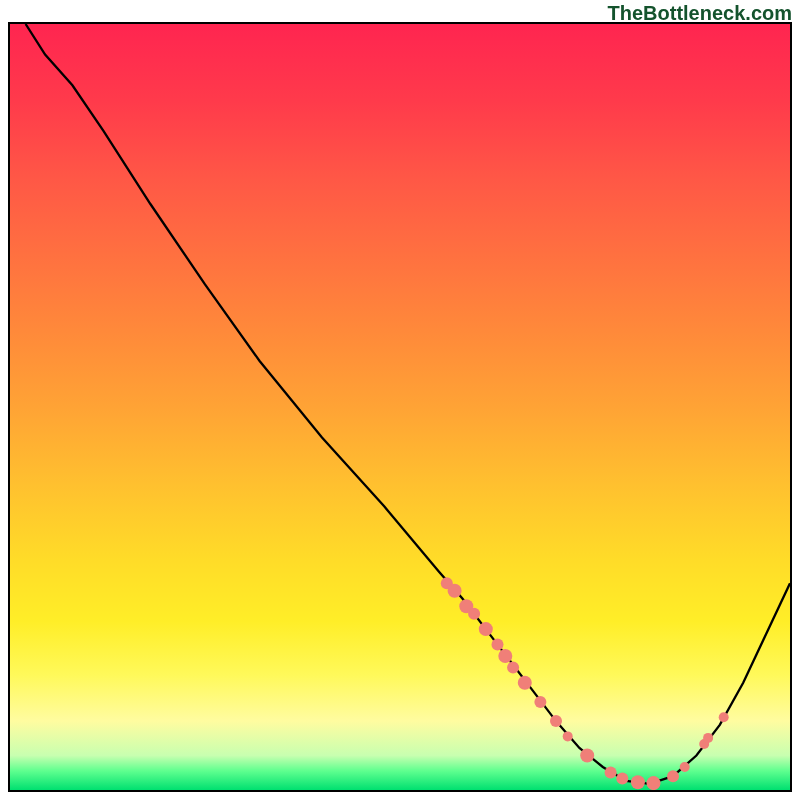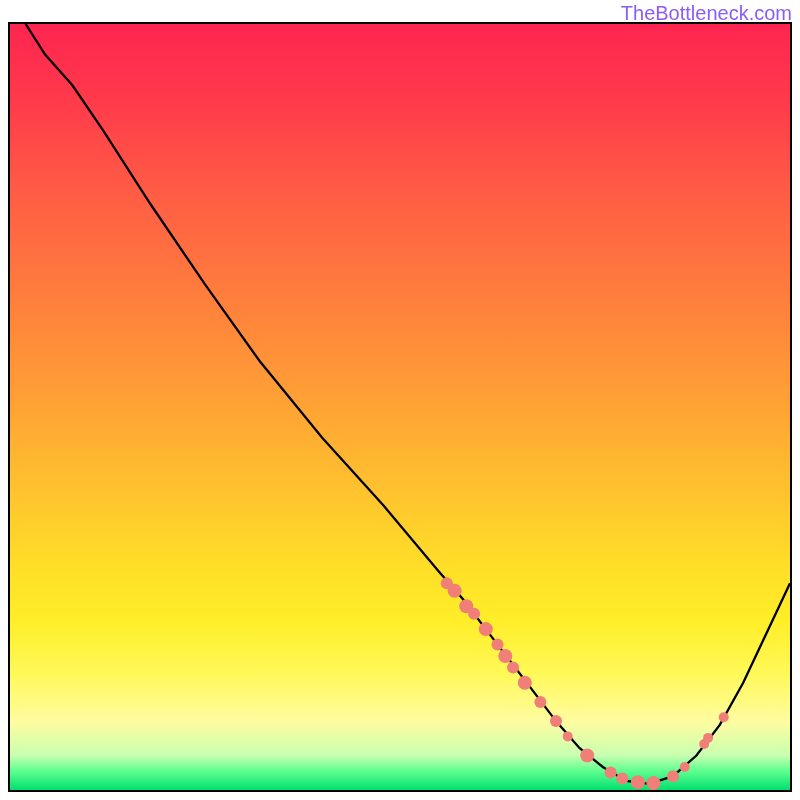--- a/index.html
+++ b/index.html
@@ -13,22 +13,22 @@
   #container {
     position: relative;
     width: 800px;
     height: 800px;
   }
   #watermark {
     position: absolute;
     top: 2px;
     right: 8px;
     font-size: 20px;
-    font-weight: normal;
-    color: #8b5cf6;
+    font-weight: bold;
+    color: #14532d;
     z-index: 100;
   }
   #plot-area {
     position: absolute;
     left: 8px;
     top: 22px;
     width: 784px;
     height: 770px;
     background: linear-gradient(to bottom,
       #ff2550 0%,

